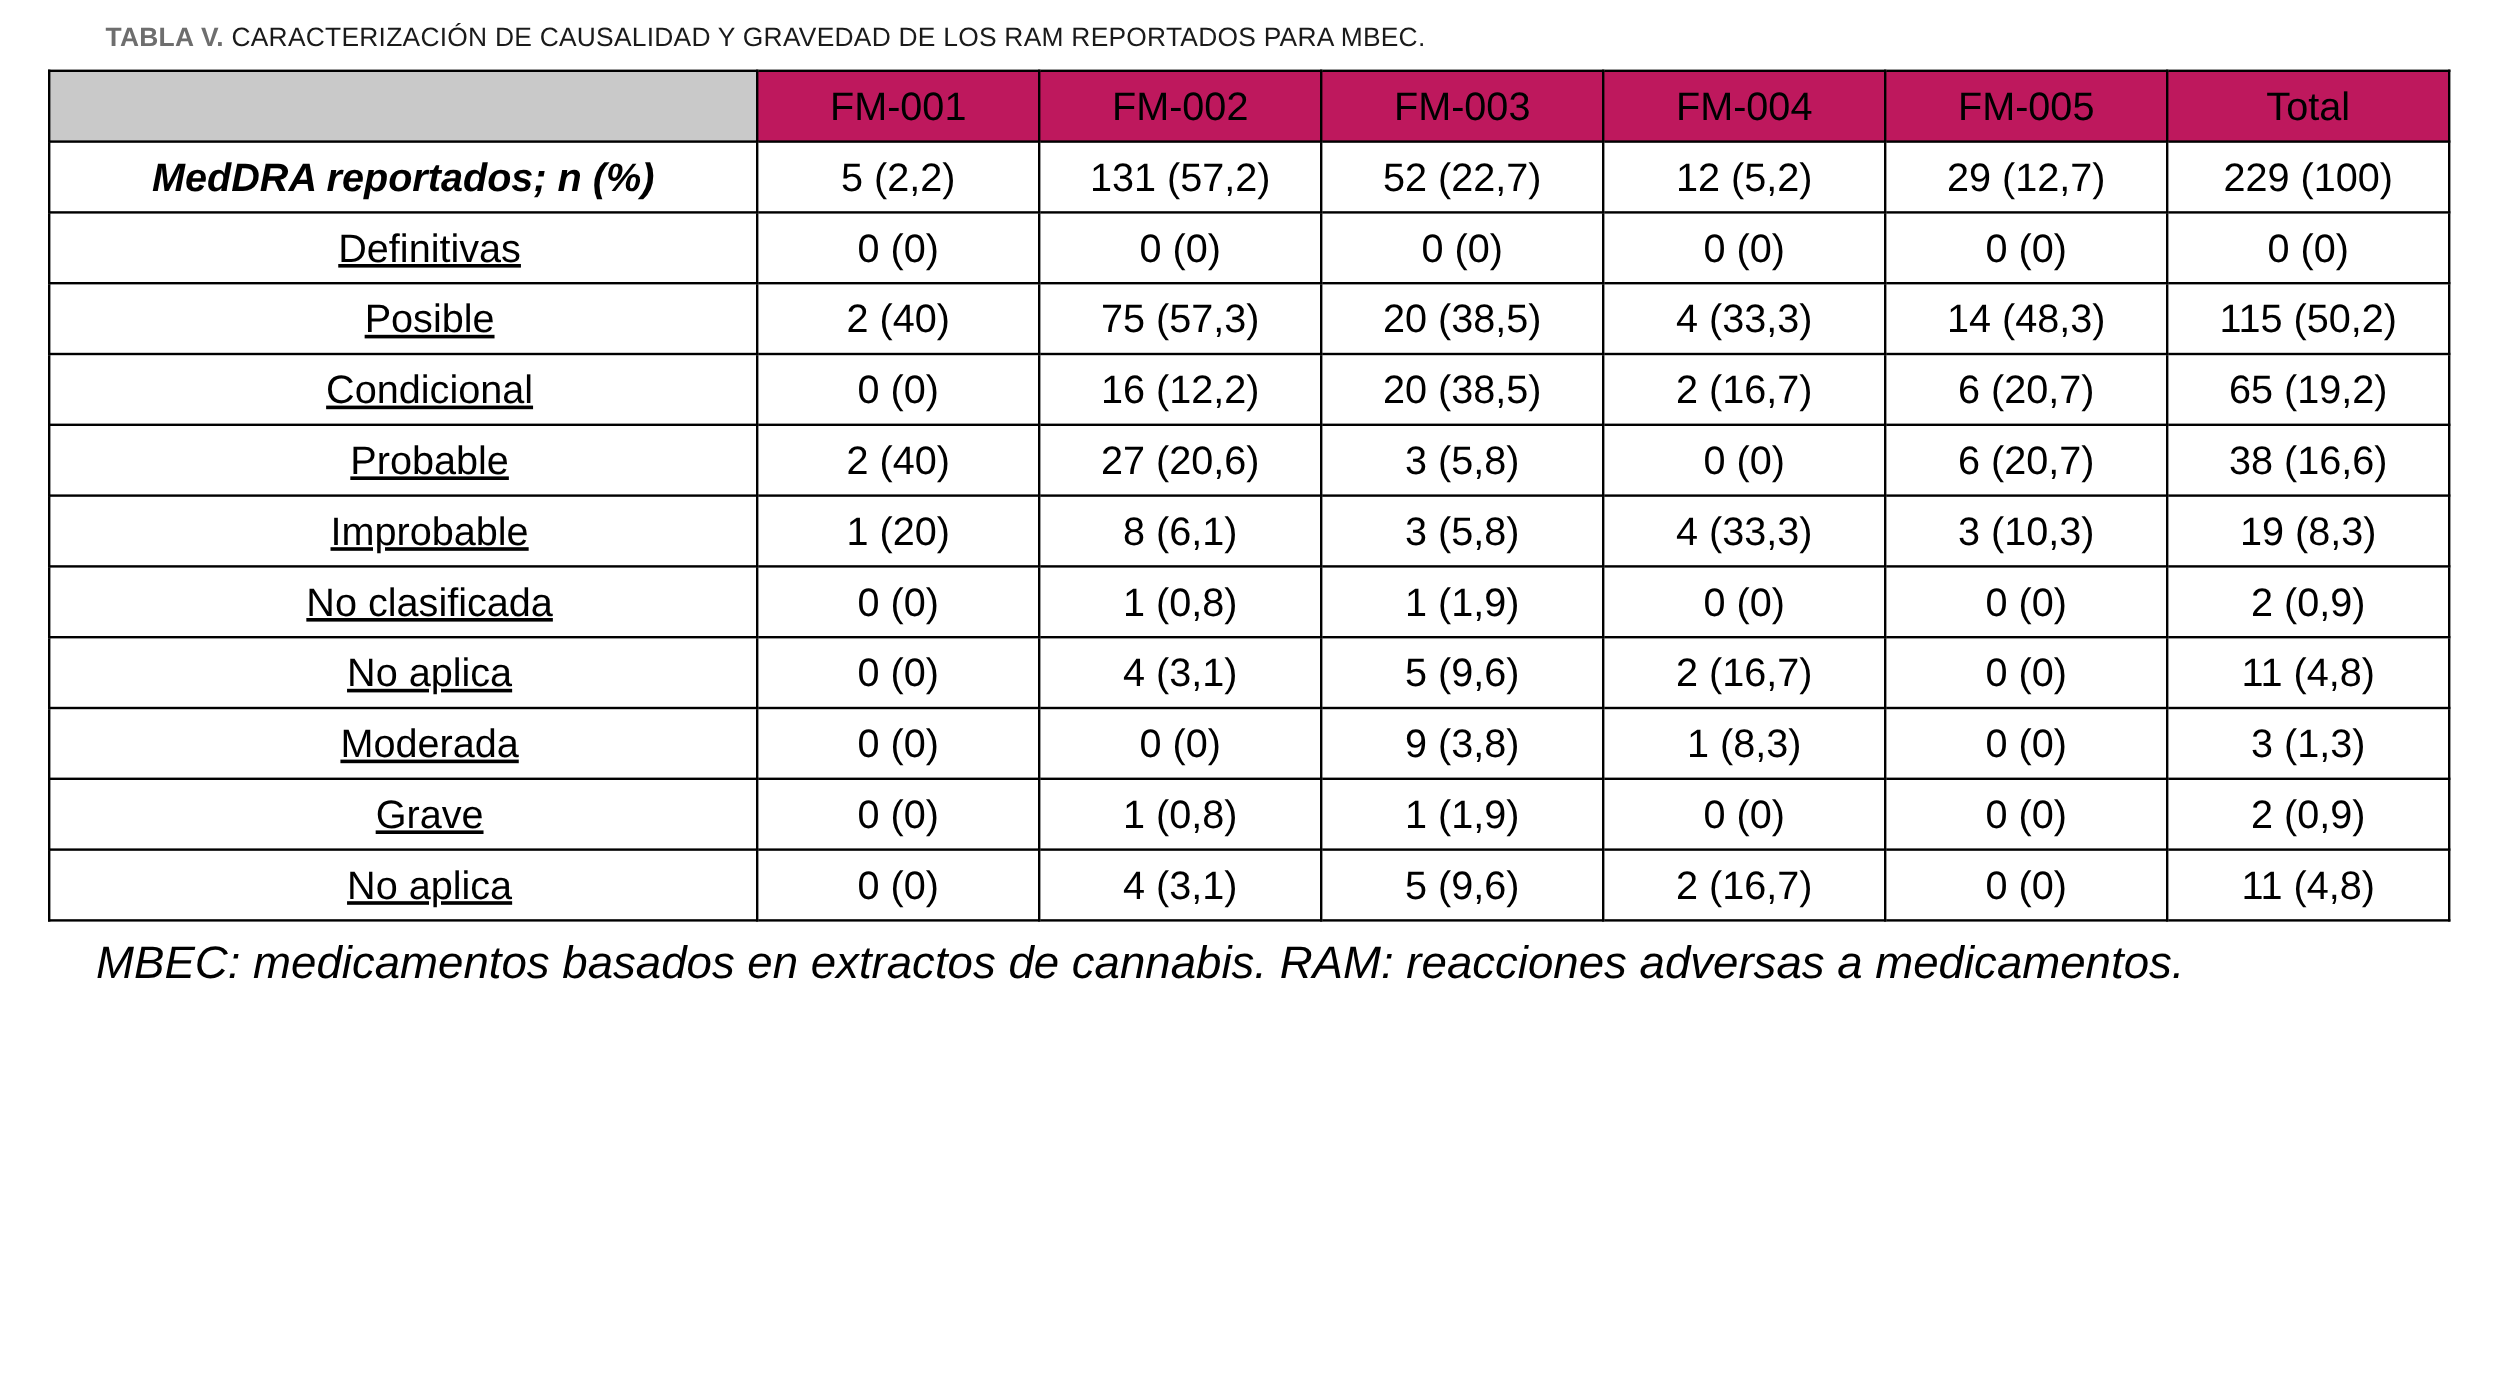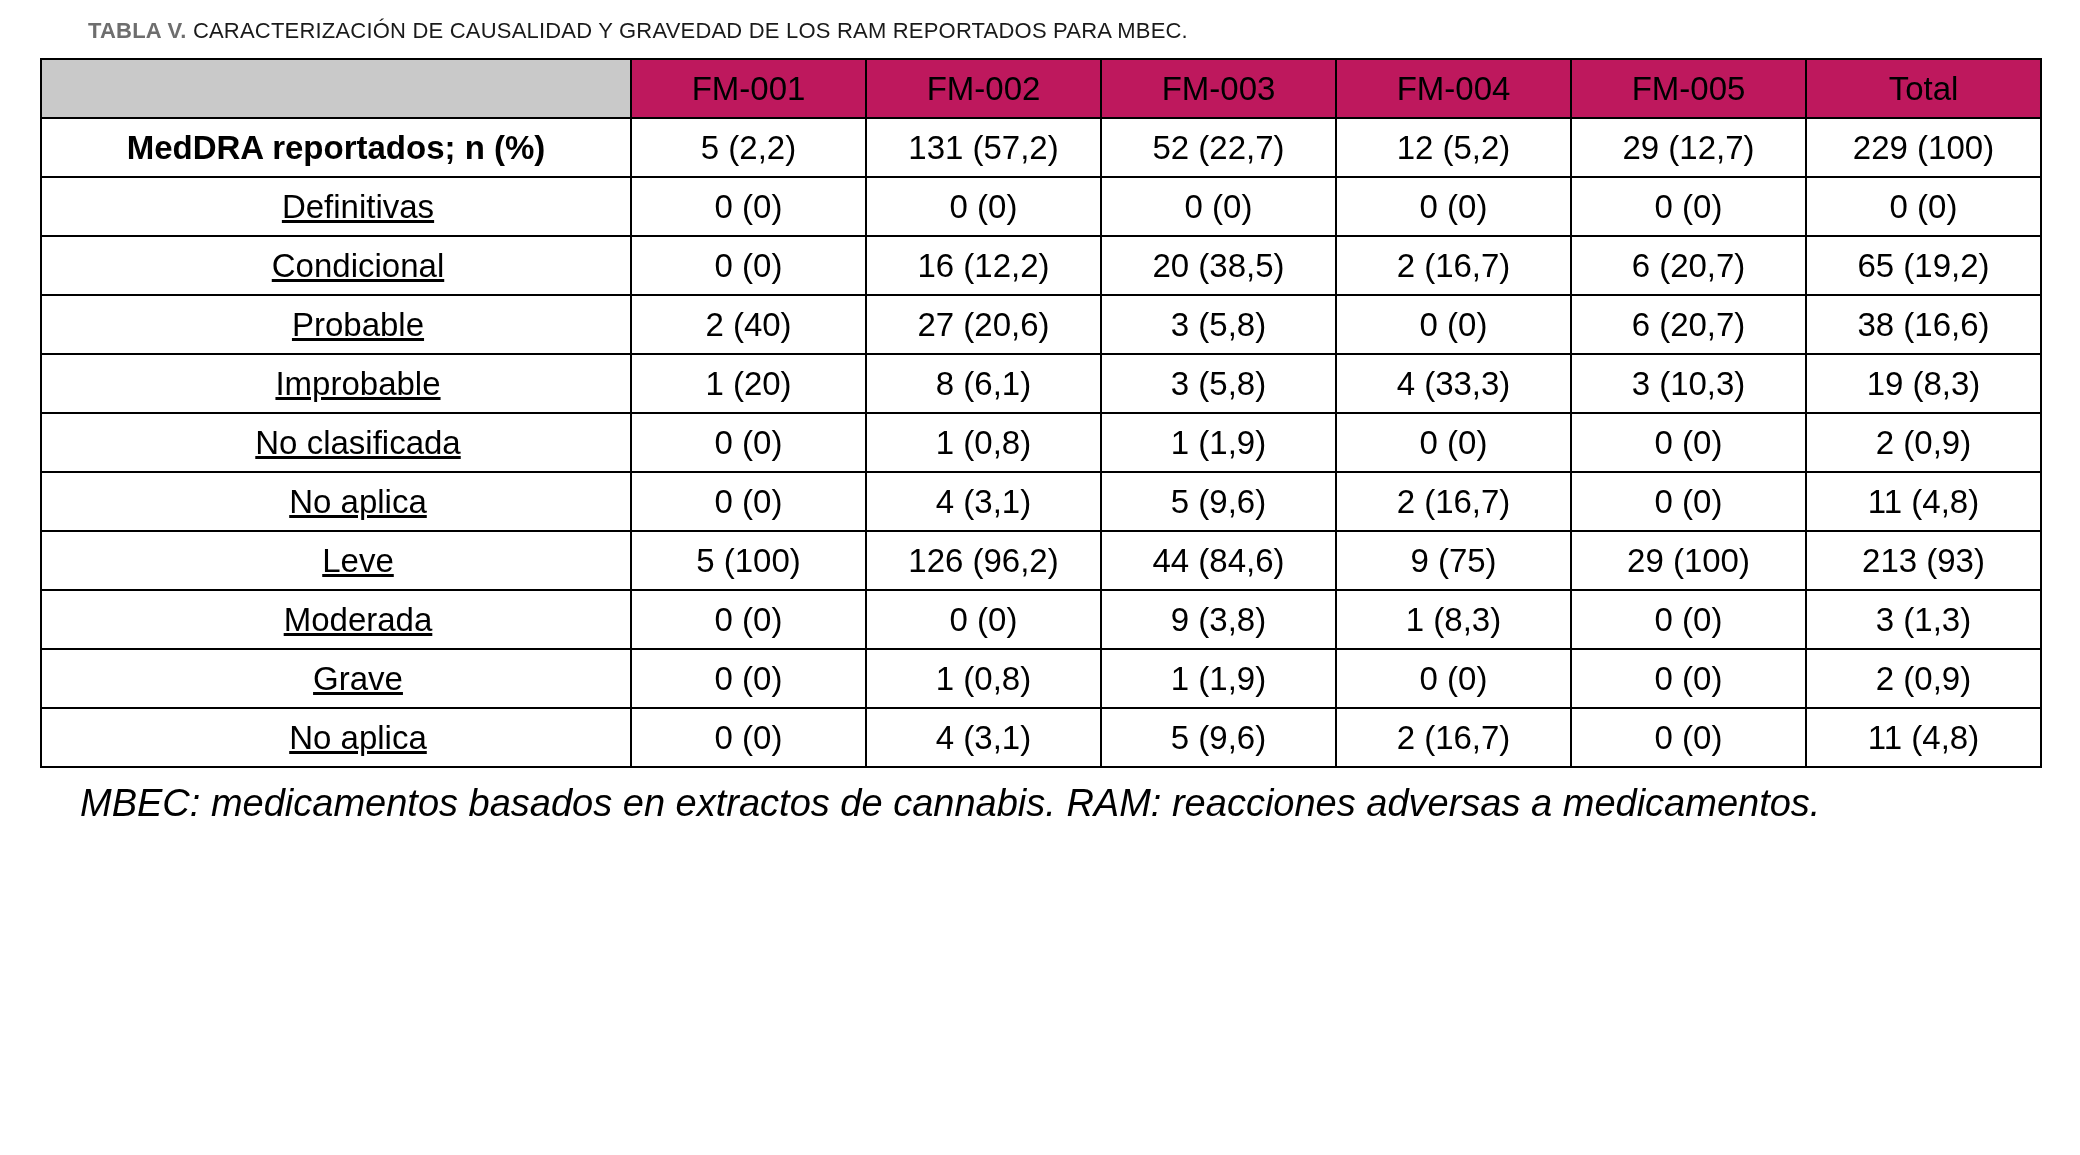--- a/index.html
+++ b/index.html
@@ -58,20 +58,21 @@
     background: #c9c9c9;
   }
   td.rowlabel {
     text-align: left;
     padding-left: 16px;
     padding-right: 10px;
     font-size: 33px;
   }
   td.rowlabel.bold {
     font-weight: bold;
+    font-style: italic;
   }
   td.rowlabel.indent {
     padding-left: 44px;
     text-decoration: underline;
   }
   td.rowlabel.section {
     line-height: 1.22;
     padding-top: 6px;
     padding-bottom: 6px;
   }
@@ -134,20 +135,29 @@
       <tr>
         <td class="rowlabel indent">Definitivas</td>
         <td>0 (0)</td>
         <td>0 (0)</td>
         <td>0 (0)</td>
         <td>0 (0)</td>
         <td>0 (0)</td>
         <td>0 (0)</td>
       </tr>
 
+      <tr>
+        <td class="rowlabel indent">Posible</td>
+        <td>2 (40)</td>
+        <td>75 (57,3)</td>
+        <td>20 (38,5)</td>
+        <td>4 (33,3)</td>
+        <td>14 (48,3)</td>
+        <td>115 (50,2)</td>
+      </tr>
 
       <tr>
         <td class="rowlabel indent">Condicional</td>
         <td>0 (0)</td>
         <td>16 (12,2)</td>
         <td>20 (38,5)</td>
         <td>2 (16,7)</td>
         <td>6 (20,7)</td>
         <td>65 (19,2)</td>
       </tr>
@@ -186,29 +196,20 @@
         <td class="rowlabel indent">No aplica</td>
         <td>0 (0)</td>
         <td>4 (3,1)</td>
         <td>5 (9,6)</td>
         <td>2 (16,7)</td>
         <td>0 (0)</td>
         <td>11 (4,8)</td>
       </tr>
 
 
-      <tr>
-        <td class="rowlabel indent">Leve</td>
-        <td>5 (100)</td>
-        <td>126 (96,2)</td>
-        <td>44 (84,6)</td>
-        <td>9 (75)</td>
-        <td>29 (100)</td>
-        <td>213 (93)</td>
-      </tr>
 
       <tr>
         <td class="rowlabel indent">Moderada</td>
         <td>0 (0)</td>
         <td>0 (0)</td>
         <td>9 (3,8)</td>
         <td>1 (8,3)</td>
         <td>0 (0)</td>
         <td>3 (1,3)</td>
       </tr>

